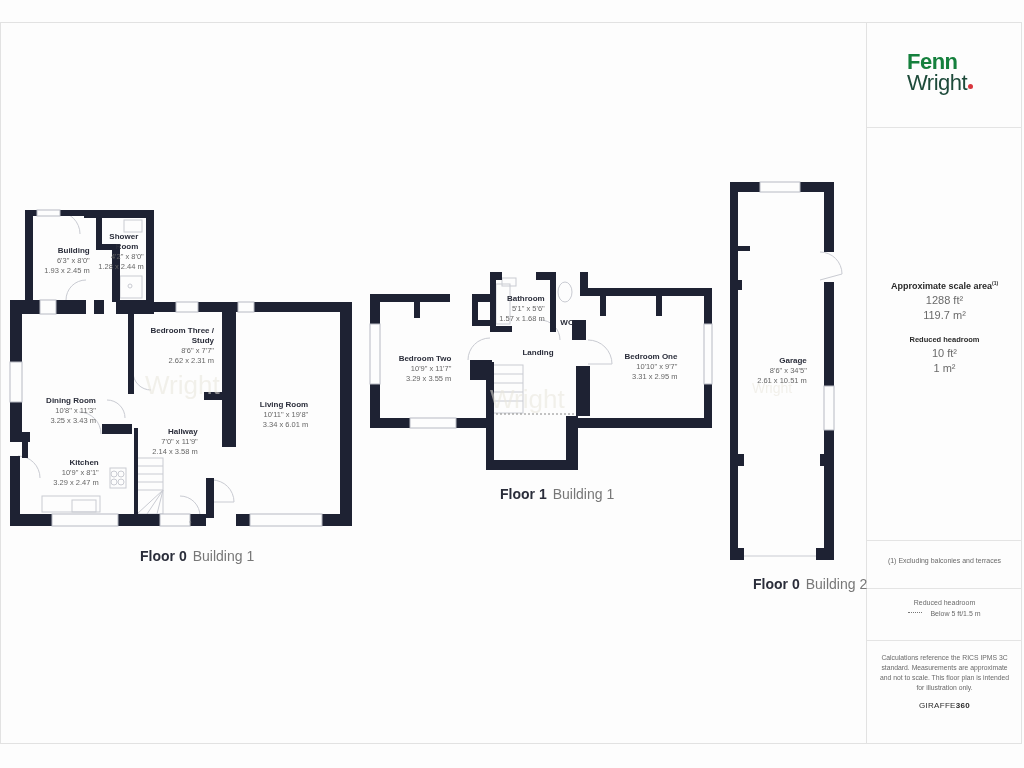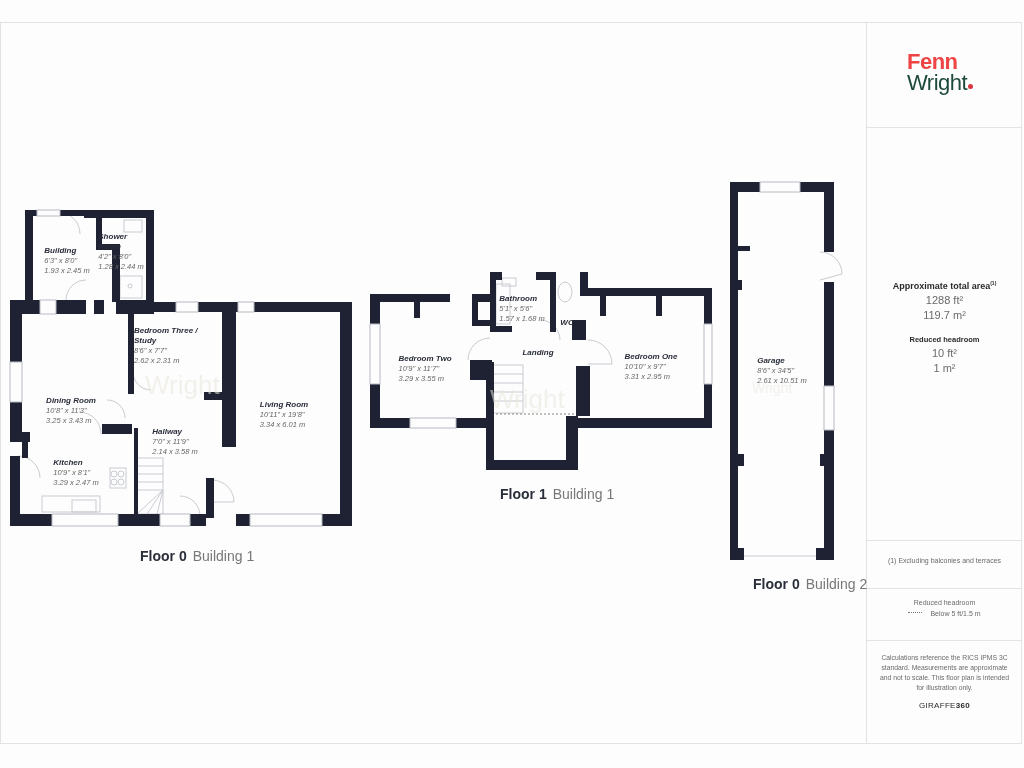--- a/index.html
+++ b/index.html
@@ -2,33 +2,33 @@
 <html><head>
 <meta charset="utf-8">
 <style>
   html,body{margin:0;padding:0;background:#fdfdfd;}
   body{width:1024px;height:768px;position:relative;overflow:hidden;font-family:"Liberation Sans",sans-serif;color:#1e2230;}
   .frame{position:absolute;left:0;top:22px;width:1022px;height:722px;border:1px solid #e2e2e2;box-sizing:border-box;background:#fdfdfd;}
   .divider{position:absolute;left:866px;top:22px;width:1px;height:722px;background:#e2e2e2;}
   .side{position:absolute;left:867px;top:22px;width:155px;height:722px;}
   .side-sec{position:absolute;left:0;width:155px;border-top:1px solid #e4e4e4;text-align:center;}
   .logo{position:absolute;left:40px;top:30px;width:80px;}
-  .logo .fenn{font-size:22px;font-weight:bold;color:#ef4444;line-height:20px;letter-spacing:-0.5px;}
+  .logo .fenn{font-size:22px;font-weight:bold;color:#15803d;line-height:20px;letter-spacing:-0.5px;}
   .logo .wright{font-size:22px;color:#1d4a3a;line-height:22px;letter-spacing:-0.5px;position:relative;}
   .logo .dot{display:inline-block;width:5px;height:5px;border-radius:50%;background:#d9363e;margin-left:1px;vertical-align:1px;}
   .area-title{font-size:9px;font-weight:bold;color:#2a2a2a;margin-top:0;}
   .area-title sup{font-size:5px;}
   .area-val{font-size:11px;color:#6a6a6a;margin-top:3px;}
   .rh-title{font-size:7.5px;font-weight:bold;color:#2a2a2a;margin-top:14px;}
   .small{font-size:7px;color:#6a6a6a;line-height:11px;}
   .giraffe{font-size:8px;color:#2a2a2a;letter-spacing:0.3px;}
   .giraffe b{font-weight:bold;}
 
   .plan{position:absolute;left:0;top:0;}
-  .room-label{position:absolute;text-align:left;transform:translateX(-50%);white-space:nowrap;font-style:italic;}
+  .room-label{position:absolute;text-align:right;transform:translateX(-50%);white-space:nowrap;}
   .rn{font-size:8px;font-weight:bold;color:#2a2d3a;line-height:10px;}
   .rd{font-size:7.5px;color:#666;line-height:10px;}
   .floor-cap{position:absolute;font-size:14px;white-space:nowrap;text-align:right;}
   .floor-cap .f{font-weight:bold;color:#2a2d3a;}
   .floor-cap .b{color:#777;margin-left:6px;}
   .wm{position:absolute;color:#e9e6dc;font-size:26px;opacity:0.55;pointer-events:none;}
 </style>
 </head>
 <body>
 
@@ -263,21 +263,21 @@
 
 <div class="side">
   <div class="logo">
     <div class="fenn">Fenn</div>
     <div class="wright"><span>Wright</span><span class="dot"></span></div>
   </div>
 
   <div class="side-sec" style="top:105px;height:0;"></div>
 
   <div class="side-sec" style="top:258px;border-top:none;">
-    <div class="area-title"><span>Approximate total area</span><sup>(1)</sup></div>
+    <div class="area-title"><span>Approximate scale area</span><sup>(1)</sup></div>
     <div class="area-val">1288 ft²</div>
     <div class="area-val">119.7 m²</div>
     <div class="rh-title">Reduced headroom</div>
     <div class="area-val">10 ft²</div>
     <div class="area-val">1 m²</div>
   </div>
 
   <div class="side-sec" style="top:518px;padding-top:14px;height:48px;box-sizing:border-box;">
     <div class="small">(1) Excluding balconies and terraces</div>
   </div>

